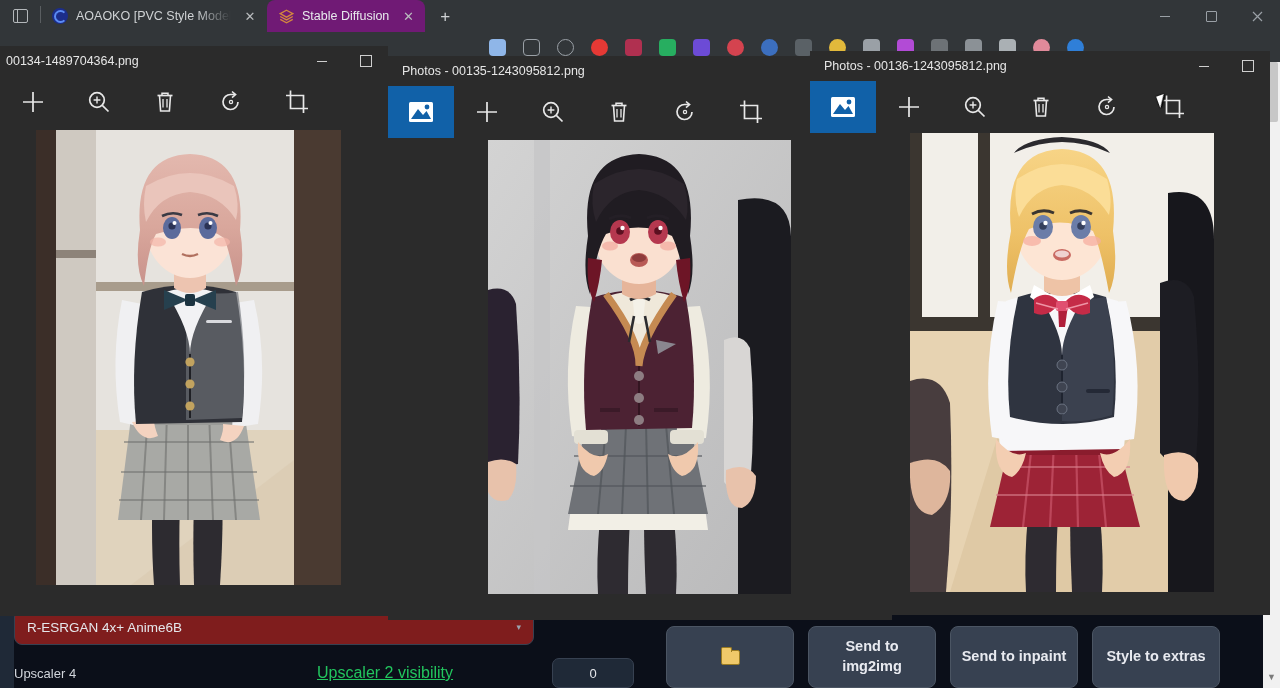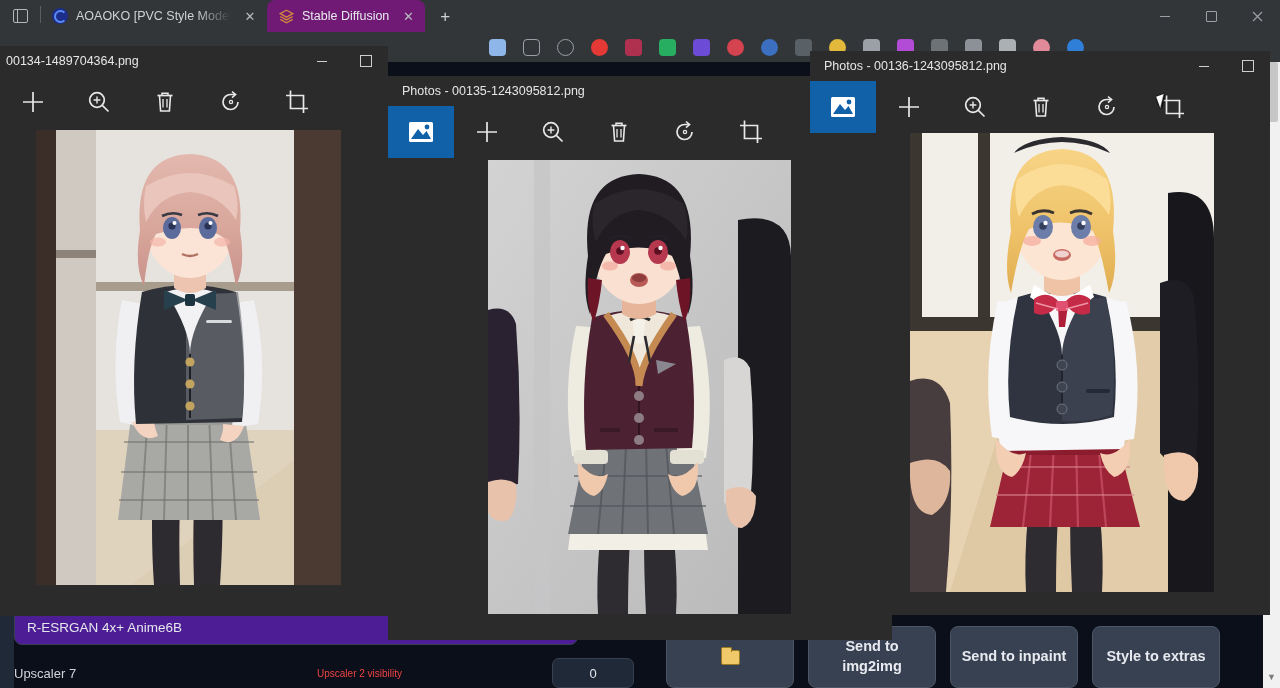--- a/index.html
+++ b/index.html
@@ -102,31 +102,31 @@
   .sd-left-gutter {
     position: absolute; left: 0; top: 0; width: 14px; height: 626px;
     background: #1f2937;
   }
   .upscaler-block { position: absolute; left: 14px; bottom: 0; width: 620px; }
   .field-label {
     font-size: 13px; color: #d1d5db; font-family: "Liberation Sans", sans-serif;
     margin-bottom: 5px;
   }
   .dropdown {
-    width: 564px; height: 36px; background: #4c1d95;
+    width: 520px; height: 36px; background: #7f1d1d;
     border: 1px solid #374151; border-radius: 8px;
     display: flex; align-items: center; justify-content: space-between;
     padding: 0 12px; color: #e5e7eb; font-size: 13.5px; gap: 45px;
   }
   .caret { color: #9ca3af; font-size: 9px; }
   .row2 {
     display: flex; align-items: center; margin-top: 13px; width: 620px;
   }
   .row2 .lbl1 { width: 303px; font-size: 13px; color: #d1d5db; }
-  .row2 .lbl2 { flex: 1; font-size: 10px; color: #ef4444; }
+  .row2 .lbl2 { flex: 1; font-size: 16px; color: #22c55e; text-decoration: underline; }
   .numbox {
     width: 82px; height: 30px; background: #1f2937; border: 1px solid #374151;
     border-radius: 7px; color: #e5e7eb; font-size: 13px;
     display: flex; align-items: center; justify-content: center;
   }
 
   .sd-buttons {
     position: absolute; left: 650px; bottom: 0px; display: flex; gap: 14px; padding-left: 16px;
   }
   .sd-btn {
@@ -198,21 +198,21 @@
   <div class="sd-page">
     <div class="sd-left-gutter"></div>
 
     <div class="upscaler-block">
       <div class="field-label">Upscaler 1</div>
       <div class="dropdown">
         <span>R-ESRGAN 4x+ Anime6B</span>
         <span class="caret">▾</span>
       </div>
       <div class="row2">
-        <div class="lbl1">Upscaler 7</div>
+        <div class="lbl1">Upscaler 4</div>
         <div class="lbl2">Upscaler 2 visibility</div>
         <div class="numbox">0</div>
       </div>
     </div>
 
     <div class="sd-buttons">
       <div class="sd-btn folder">
         <span class="folder-glyph"></span>
       </div>
       <div class="sd-btn">Send to img2img</div>
@@ -446,21 +446,21 @@
           <path d="M126 86 q10 -5 20 -1" stroke="#3a3a44" stroke-width="2.6" fill="none"></path>
           <path d="M162 85 q10 -4 20 1" stroke="#3a3a44" stroke-width="2.6" fill="none"></path>
           <path d="M146 124 q8 4 16 0" stroke="#b0705f" stroke-width="2.4" fill="none"></path>
           <ellipse cx="122" cy="112" rx="8" ry="4.5" fill="#f3b5a8" opacity="0.7"></ellipse>
           <ellipse cx="186" cy="112" rx="8" ry="4.5" fill="#f3b5a8" opacity="0.7"></ellipse>
         </svg>
       </div>
     </div>
   </div>
 
-  <div class="photos-win" style="left:388px; top:56px; width:504px; height:564px;margin-top:20px;">
+  <div class="photos-win" style="left:388px; top:56px; width:504px; height:564px;">
     <div class="photos-title">
       <span>Photos - 00135-1243095812.png</span>
       <div class="ctrls">
         <div class="c c-min"></div>
         <div class="c c-max"></div>
       </div>
     </div>
     <div class="photos-toolbar">
       <div class="tb-btn accent">
         <svg width="26" height="22" viewBox="0 0 26 22">

